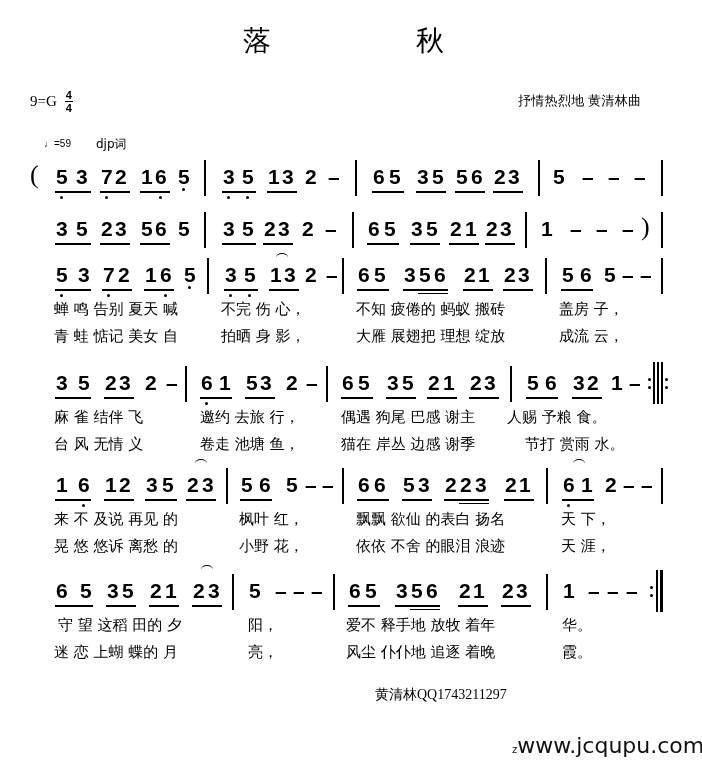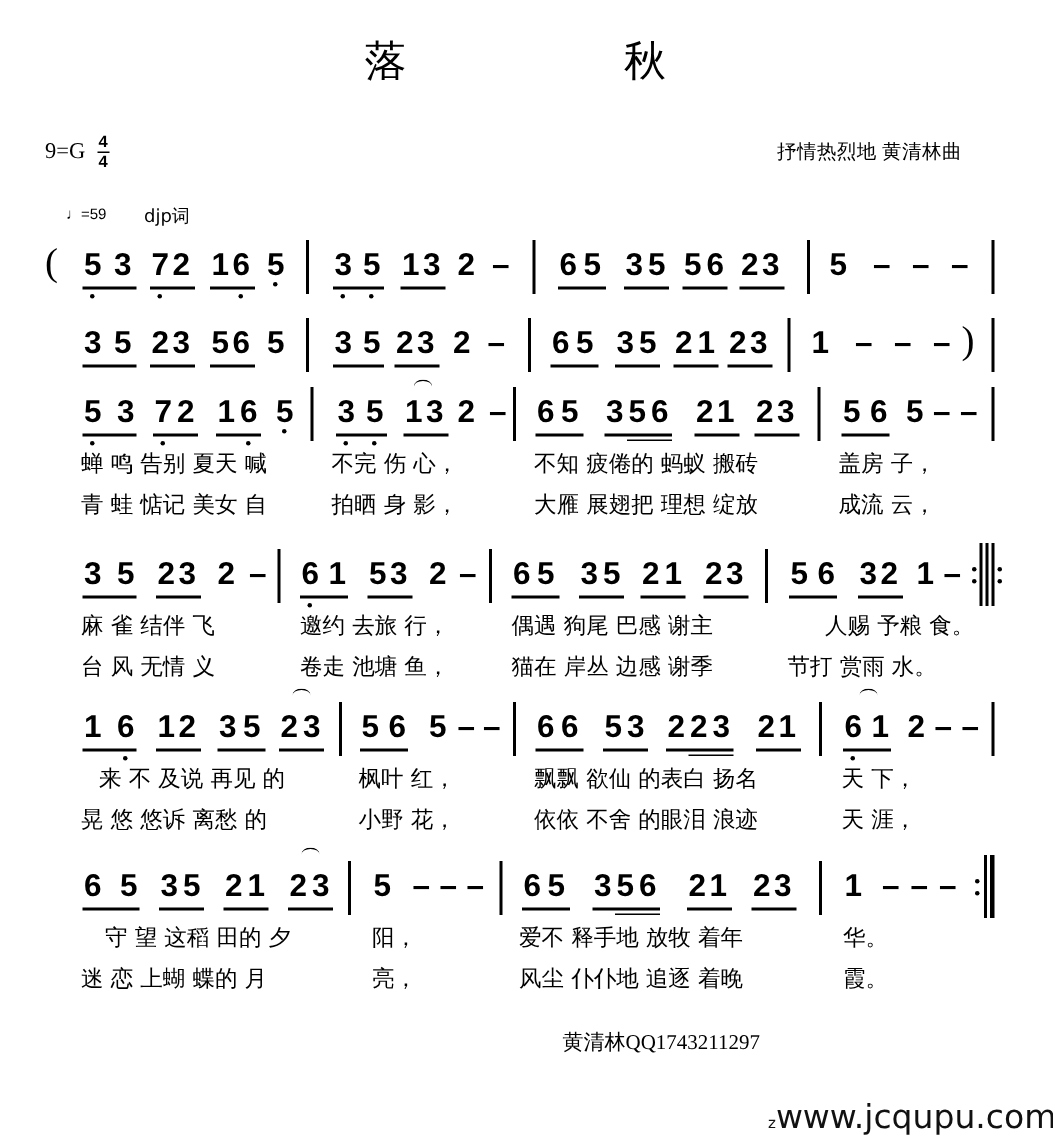--- a/index.html
+++ b/index.html
@@ -282,21 +282,21 @@
     <span class="n" style="left:587px;top:6px">2</span>
     <span class="n" style="left:611px;top:6px">1</span>
     <span class="dash" style="left:629px;top:6px">–</span>
     <div class="ul" style="left:526px;top:31px;width:32px"></div>
     <div class="ul" style="left:572px;top:31px;width:30px"></div>
   </div>
   <div class="lyr" style="left:54px;top:42px">
     <span style="position:absolute;left:0">麻 雀 结伴 飞</span>
     <span style="position:absolute;left:146px">邀约 去旅 行，</span>
     <span style="position:absolute;left:287px">偶遇 狗尾 巴感 谢主</span>
-    <span style="position:absolute;left:496px">人赐 予粮 食。</span>
+    <span style="position:absolute;left:453px">人赐 予粮 食。</span>
   </div>
   <div class="lyr" style="left:54px;top:69px">
     <span style="position:absolute;left:0">台 风 无情 义</span>
     <span style="position:absolute;left:146px">卷走 池塘 鱼，</span>
     <span style="position:absolute;left:287px">猫在 岸丛 边感 谢季</span>
     <span style="position:absolute;left:471px">节打 赏雨 水。</span>
   </div>
 </div>
 
 <div class="row" style="top:468px">
@@ -348,21 +348,21 @@
   <div>
     <span class="n" style="left:563px;top:6px">6</span>
     <span class="n" style="left:581px;top:6px">1</span>
     <span class="n" style="left:605px;top:6px">2</span>
     <span class="dash" style="left:623px;top:6px">–</span>
     <span class="dash" style="left:641px;top:6px">–</span>
     <div class="ul" style="left:562px;top:31px;width:32px"></div>
     <div class="dot" style="left:567px;top:36px"></div>
   </div>
   <div class="lyr" style="left:54px;top:42px">
-    <span style="position:absolute;left:12px">来 不 及说 再见 的</span>
+    <span style="position:absolute;left:0">来 不 及说 再见 的</span>
     <span style="position:absolute;left:185px">枫叶 红，</span>
     <span style="position:absolute;left:302px">飘飘 欲仙 的表白 扬名</span>
     <span style="position:absolute;left:507px">天    下，</span>
   </div>
   <div class="lyr" style="left:54px;top:69px">
     <span style="position:absolute;left:0">晃 悠 悠诉 离愁 的</span>
     <span style="position:absolute;left:185px">小野 花，</span>
     <span style="position:absolute;left:302px">依依 不舍 的眼泪 浪迹</span>
     <span style="position:absolute;left:507px">天    涯，</span>
   </div>
@@ -415,21 +415,21 @@
     <div class="ul" style="left:458px;top:31px;width:30px"></div>
     <div class="ul" style="left:501px;top:31px;width:30px"></div>
   </div>
   <div>
     <span class="n" style="left:563px;top:6px">1</span>
     <span class="dash" style="left:588px;top:6px">–</span>
     <span class="dash" style="left:607px;top:6px">–</span>
     <span class="dash" style="left:626px;top:6px">–</span>
   </div>
   <div class="lyr" style="left:54px;top:42px">
-    <span style="position:absolute;left:16px">守 望 这稻 田的 夕</span>
+    <span style="position:absolute;left:4px">守 望 这稻 田的 夕</span>
     <span style="position:absolute;left:194px">阳，</span>
     <span style="position:absolute;left:292px">爱不 释手地 放牧 着年</span>
     <span style="position:absolute;left:508px">华。</span>
   </div>
   <div class="lyr" style="left:54px;top:69px">
     <span style="position:absolute;left:0">迷 恋 上蝴 蝶的 月</span>
     <span style="position:absolute;left:194px">亮，</span>
     <span style="position:absolute;left:292px">风尘 仆仆地 追逐 着晚</span>
     <span style="position:absolute;left:508px">霞。</span>
   </div>

